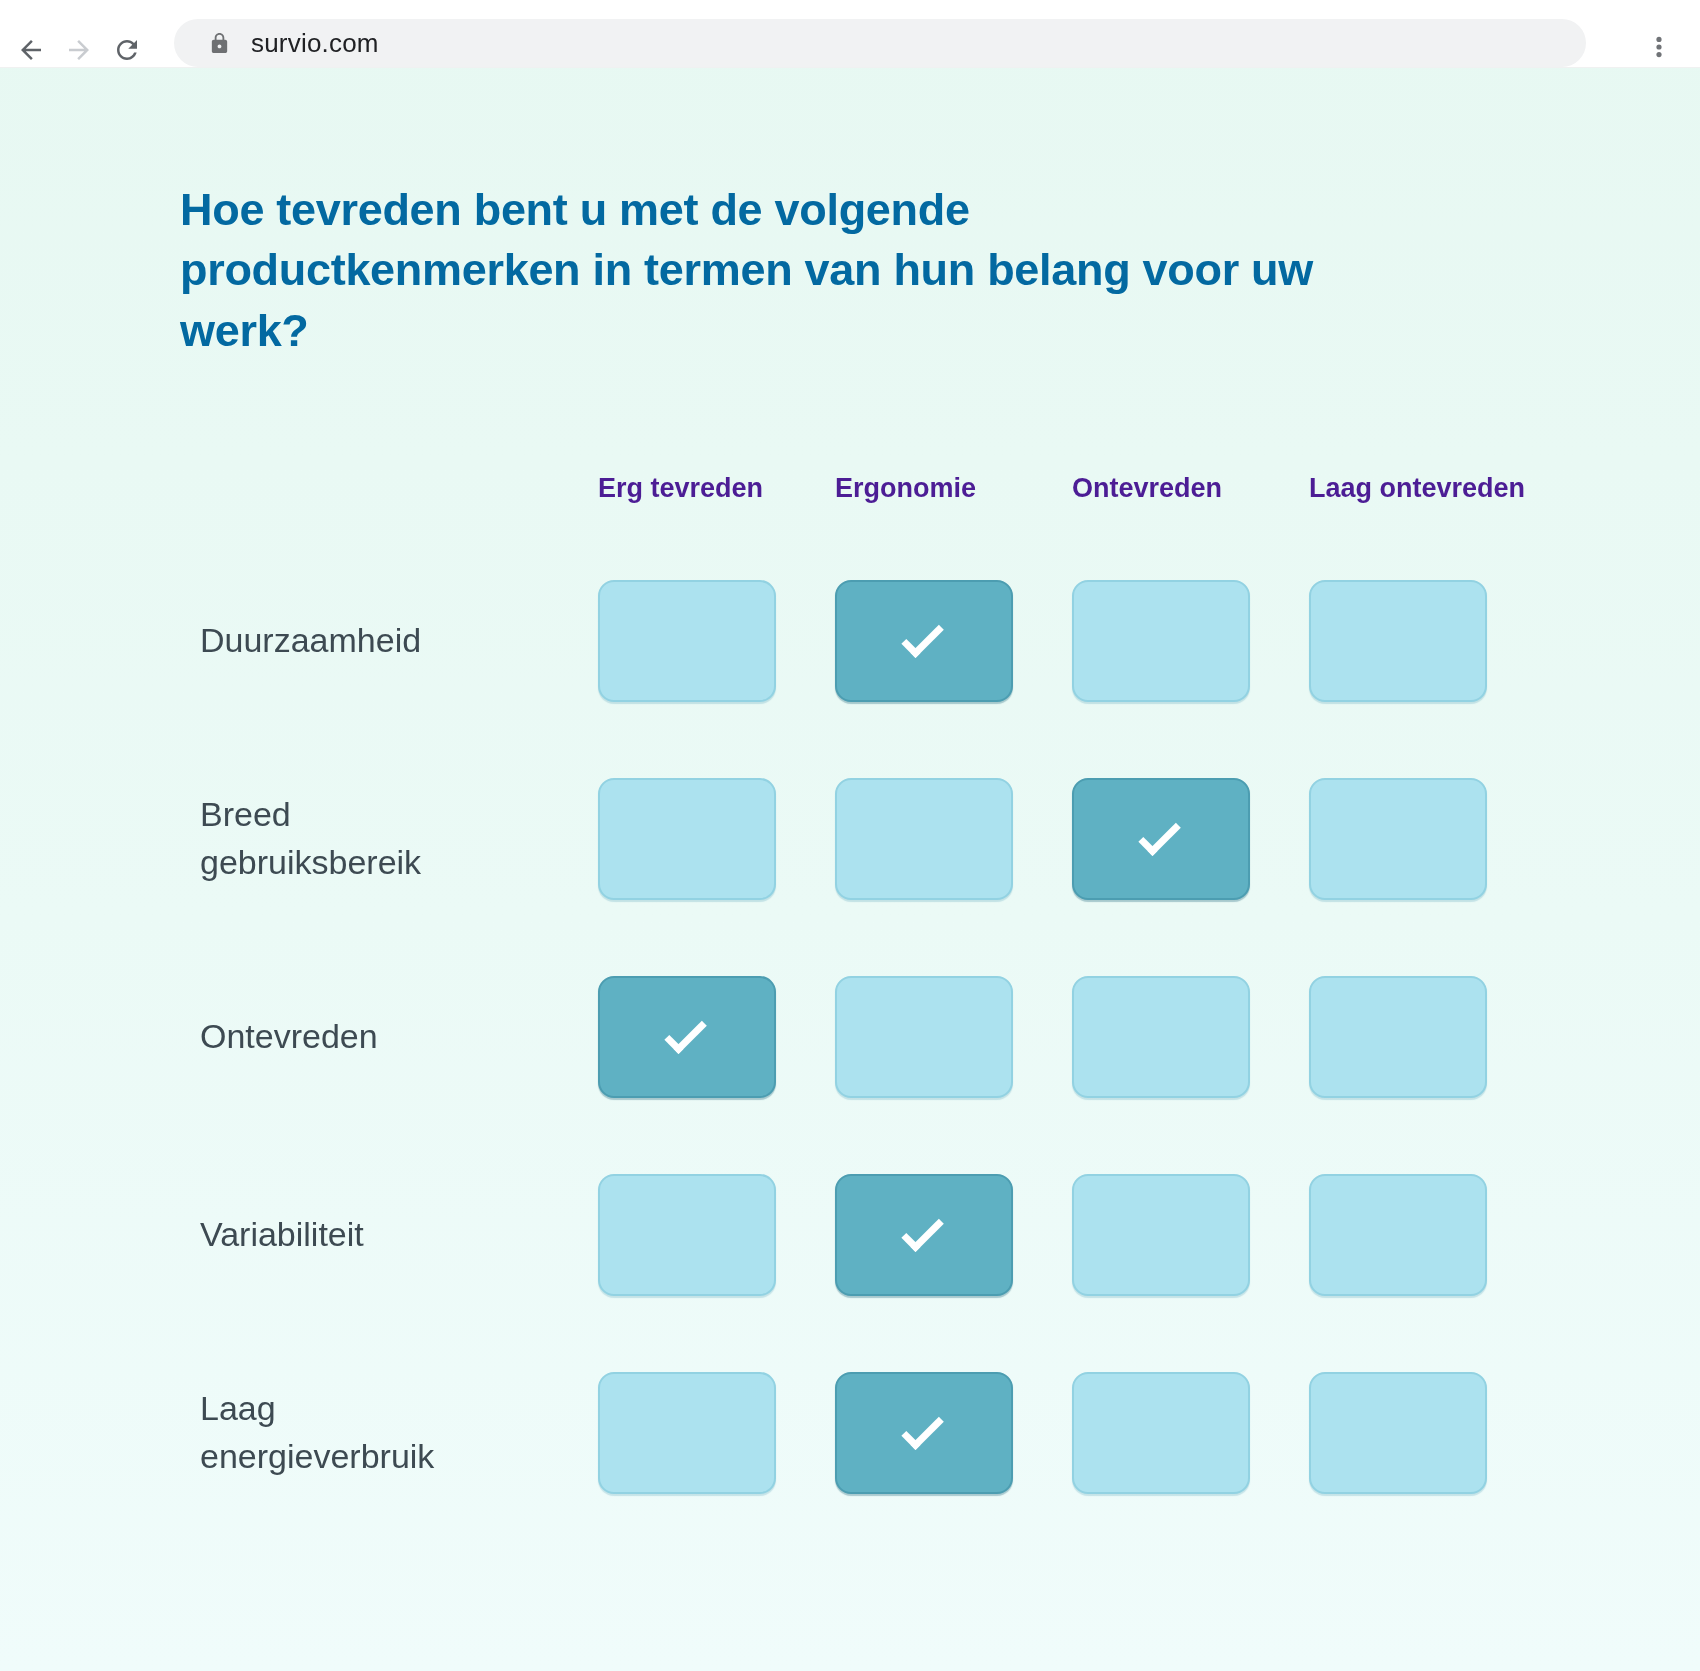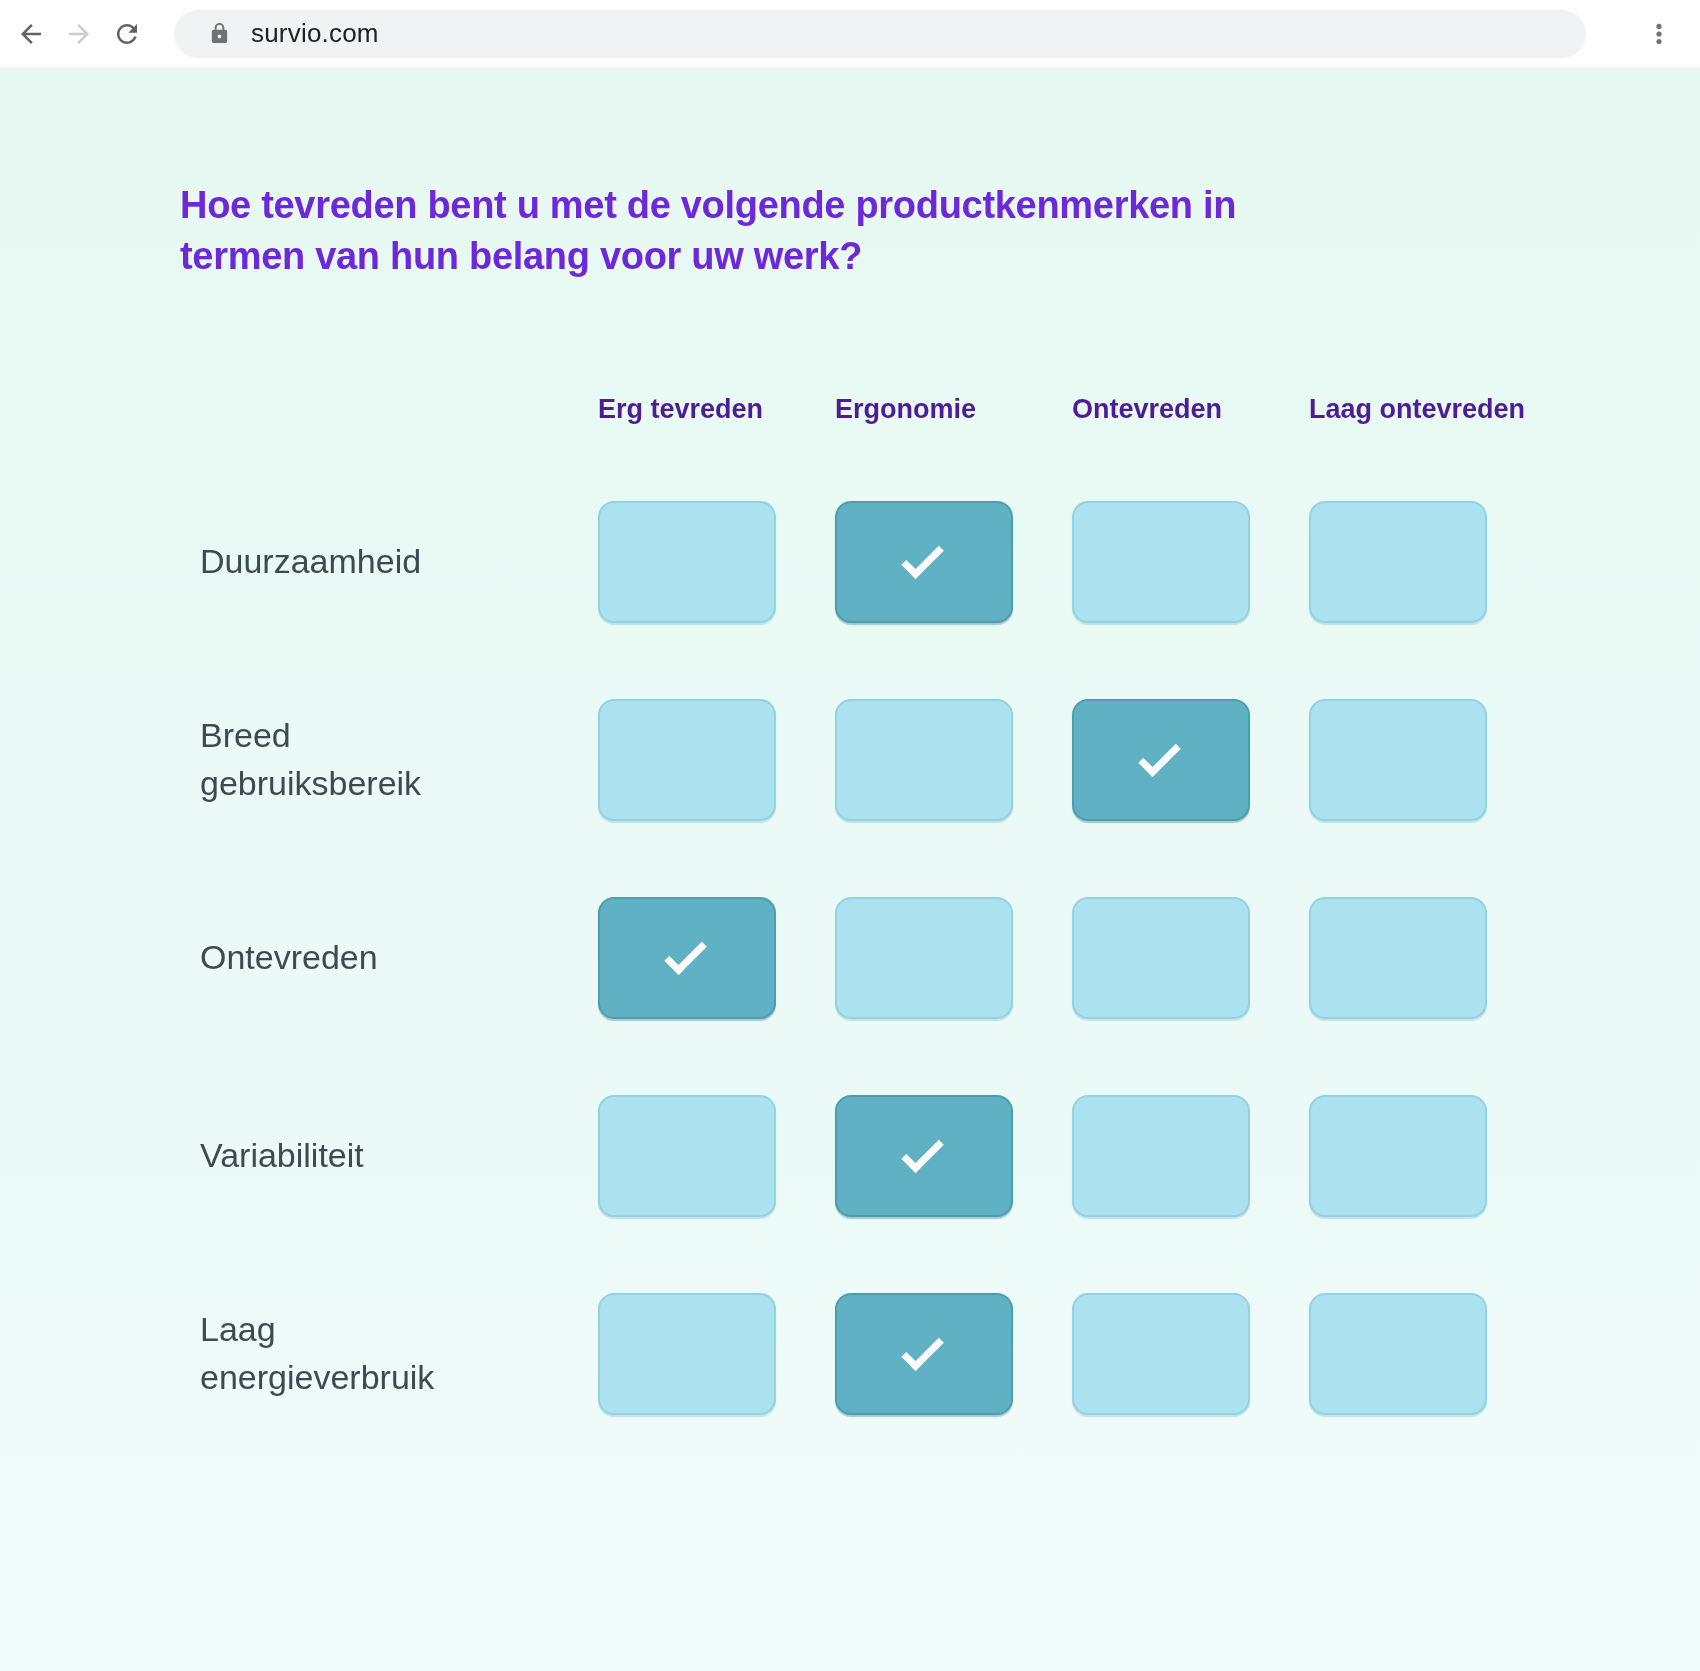--- a/index.html
+++ b/index.html
@@ -2,40 +2,40 @@
 <html><head>
 <meta charset="utf-8">
 <style>
   * { margin:0; padding:0; box-sizing:border-box; }
   html,body { width:1700px; height:1671px; overflow:hidden;
     font-family:"Liberation Sans", sans-serif; }
   body { background:linear-gradient(180deg,#e7f8f2 0%, #ebfaf6 55%, #f0fcfb 100%); }
 
   
   .browser-bar{
-    height:68px; background:#ffffff; display:flex; align-items:center;
+    height:68px; background:#ffffff; display:flex; align-items:flex-end;
     border-bottom:1px solid #f0f1f1;
   }
   .nav-btn{ width:34px; height:34px; display:flex; align-items:center; justify-content:center;
     margin-left:14px; cursor:pointer; flex:0 0 auto; }
   .nav-btn svg{ width:30px; height:30px; }
   .url-pill{
     margin-left:30px; height:48px; width:1412px; background:#f1f2f3;
     border-radius:24px; display:flex; align-items:center; padding-left:34px;
   }
   .lock{ width:23px; height:23px; flex:0 0 auto; }
   .url-text{ font-size:26px; color:#202124; margin-left:20px; letter-spacing:.2px; }
   .menu-btn{ margin-left:auto; margin-right:26px; width:30px; height:40px;
     display:flex; align-items:center; justify-content:center; cursor:pointer; }
   .menu-btn svg{ width:26px; height:34px; }
 
   
   .page{ padding-left:180px; padding-top:112px; }
   .q-title{
-    font-size:38px; line-height:1.34; font-weight:700; color:#6d28d9;
+    font-size:45px; line-height:1.34; font-weight:700; color:#0369a1;
     letter-spacing:-0.3px; max-width:1140px;
   }
 
   .matrix{
     margin-left:20px; margin-top:112px;
     display:grid;
     grid-template-columns:339px repeat(4,178px);
     column-gap:59px; row-gap:76px;
   }
   .m-head, .m-row{ display:contents; }

